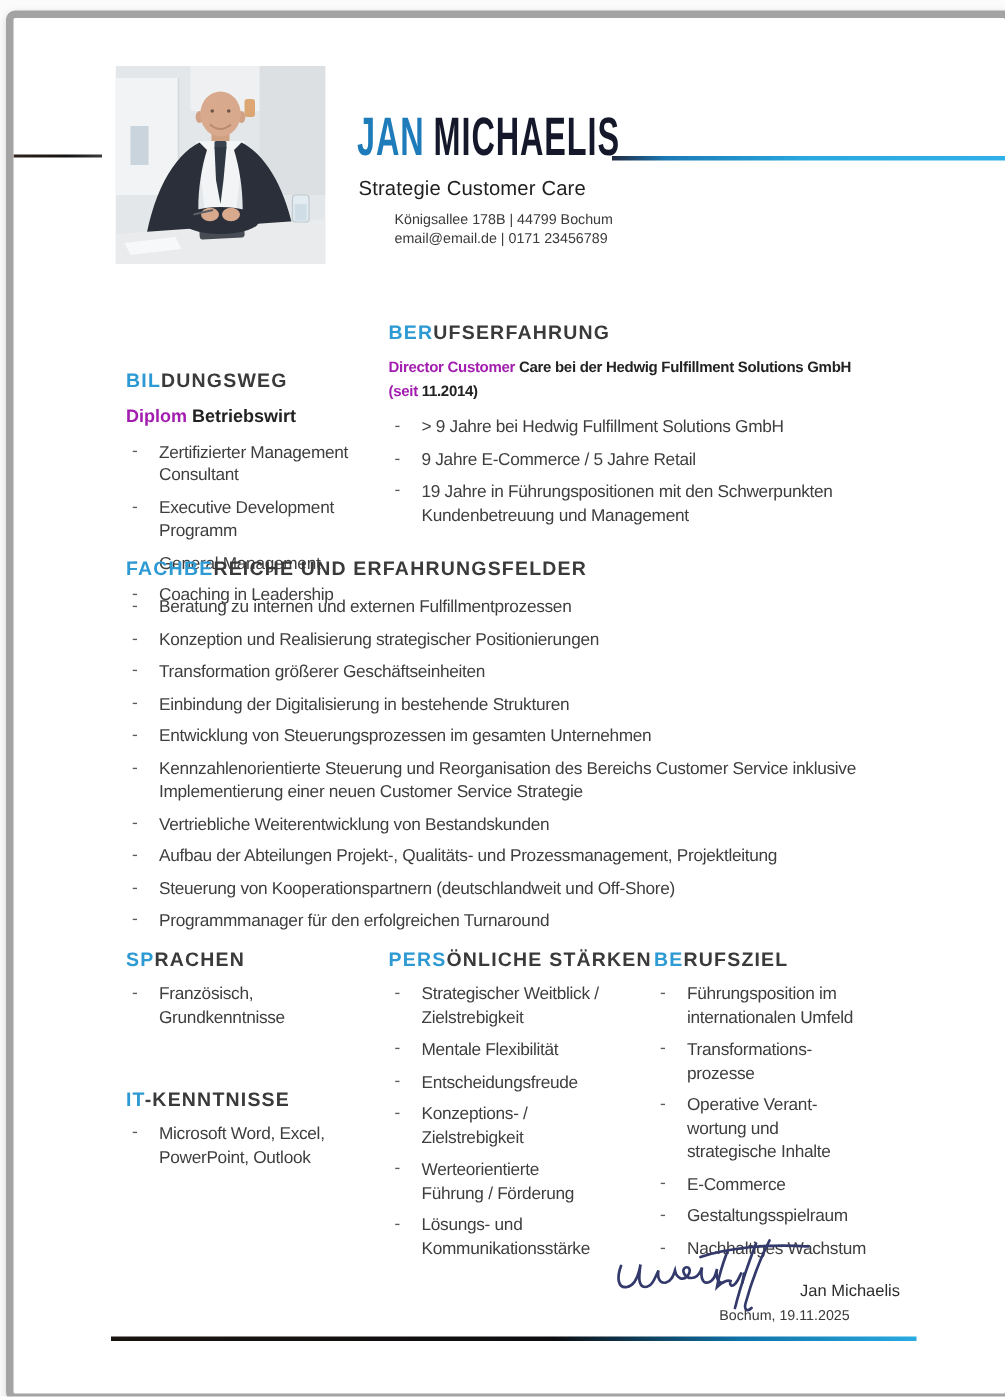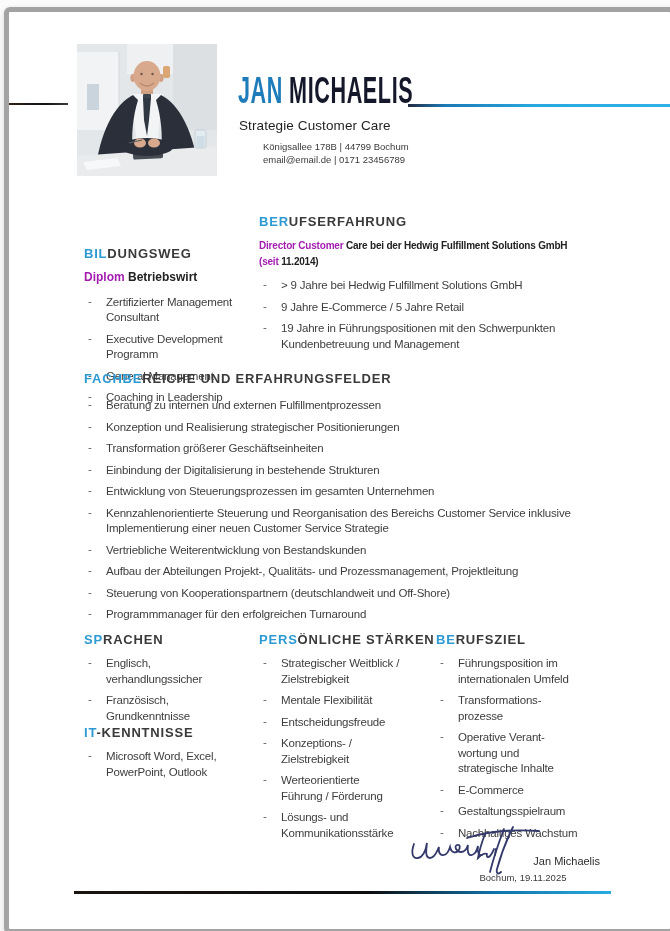--- a/index.html
+++ b/index.html
@@ -144,22 +144,20 @@
       <li>Vertriebliche Weiterentwicklung von Bestandskunden</li>
       <li>Aufbau der Abteilungen Projekt-, Qualitäts- und Prozessmanagement, Projektleitung</li>
       <li>Steuerung von Kooperationspartnern (deutschlandweit und Off-Shore)</li>
       <li>Programmmanager für den erfolgreichen Turnaround</li>
     </ul>
   </div>
 
   <div class="abs sec sec-sprachen">
     <h2><span class="accent">SP</span><span>RACHEN</span></h2>
     <ul class="bullets">
-      <li>Englisch,
-verhandlungssicher</li>
       <li>Französisch,
 Grundkenntnisse</li>
     </ul>
   </div>
 
   <div class="abs sec sec-it">
     <h2><span class="accent">IT</span><span>-KENNTNISSE</span></h2>
     <ul class="bullets">
       <li>Microsoft Word, Excel,
 PowerPoint, Outlook</li>

